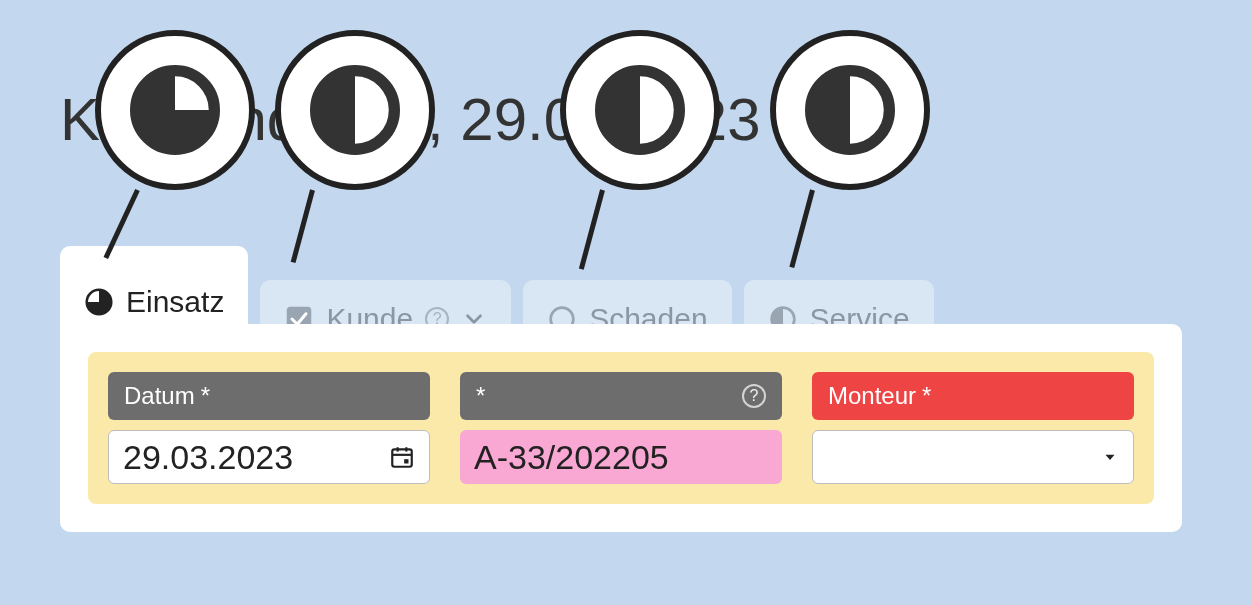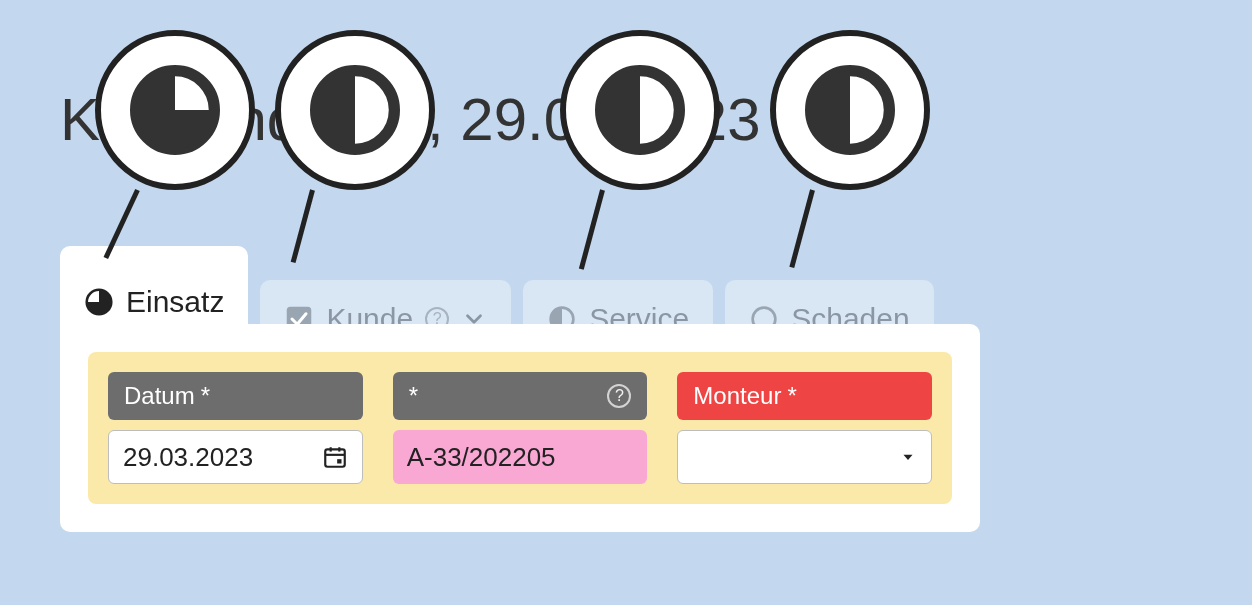--- a/index.html
+++ b/index.html
@@ -61,21 +61,21 @@
     display:flex;align-items:center;justify-content:center;
     font-size: 16px;
     flex-shrink:0;
   }
 
   
   .panel {
     position: absolute;
     left: 60px;
     top: 324px;
-    width: 920px;
+    width: 1122px;
     background: #ffffff;
     border-radius: 0 10px 10px 10px;
     padding: 28px;
   }
   .panel-inner {
     background: #fbe9a9;
     border-radius: 8px;
     padding: 20px;
     display: flex;
     gap: 30px;
@@ -108,21 +108,21 @@
   }
 
   .field-input {
     height: 54px;
     border-radius: 6px;
     border: 1.5px solid #bdbdbd;
     background: #fff;
     display:flex;
     align-items:center;
     padding: 0 14px;
-    font-size: 26px;
+    font-size: 34px;
     color: #222;
     justify-content: space-between;
   }
   .field-input.readonly {
     background: #f9a8d4;
     border: none;
   }
   .field-input.select {
     justify-content: flex-end;
   }
@@ -177,33 +177,33 @@
       <svg width="26" height="26" viewBox="0 0 24 24">
           <path d="M6 9 L12 15 L18 9" stroke="#8a96a3" stroke-width="2.5" fill="none" stroke-linecap="round" stroke-linejoin="round"></path>
         </svg>
     </span>
   </div>
 
   <div class="tab inactive">
     <span class="icon-slot">
       <svg width="28" height="28" viewBox="0 0 32 32">
         <circle cx="16" cy="16" r="13" fill="none" stroke="#9aa5b2" stroke-width="3"></circle>
+      </svg>
+    </span>
+    <span>Schaden</span>
+  </div>
+
+  <div class="tab inactive">
+    <span class="icon-slot">
+      <svg width="28" height="28" viewBox="0 0 32 32">
+        <circle cx="16" cy="16" r="13" fill="none" stroke="#9aa5b2" stroke-width="3"></circle>
         <path d="M16 3 A13 13 0 0 0 16 29 Z" fill="#9aa5b2"></path>
       </svg>
     </span>
     <span>Service</span>
-  </div>
-
-  <div class="tab inactive">
-    <span class="icon-slot">
-      <svg width="28" height="28" viewBox="0 0 32 32">
-        <circle cx="16" cy="16" r="13" fill="none" stroke="#9aa5b2" stroke-width="3"></circle>
-      </svg>
-    </span>
-    <span>Schaden</span>
   </div>
 
 </div>
 
 <div class="panel">
   <div class="panel-inner">
 
     <div class="field">
       <div class="field-label">
         <span class="label-text">

